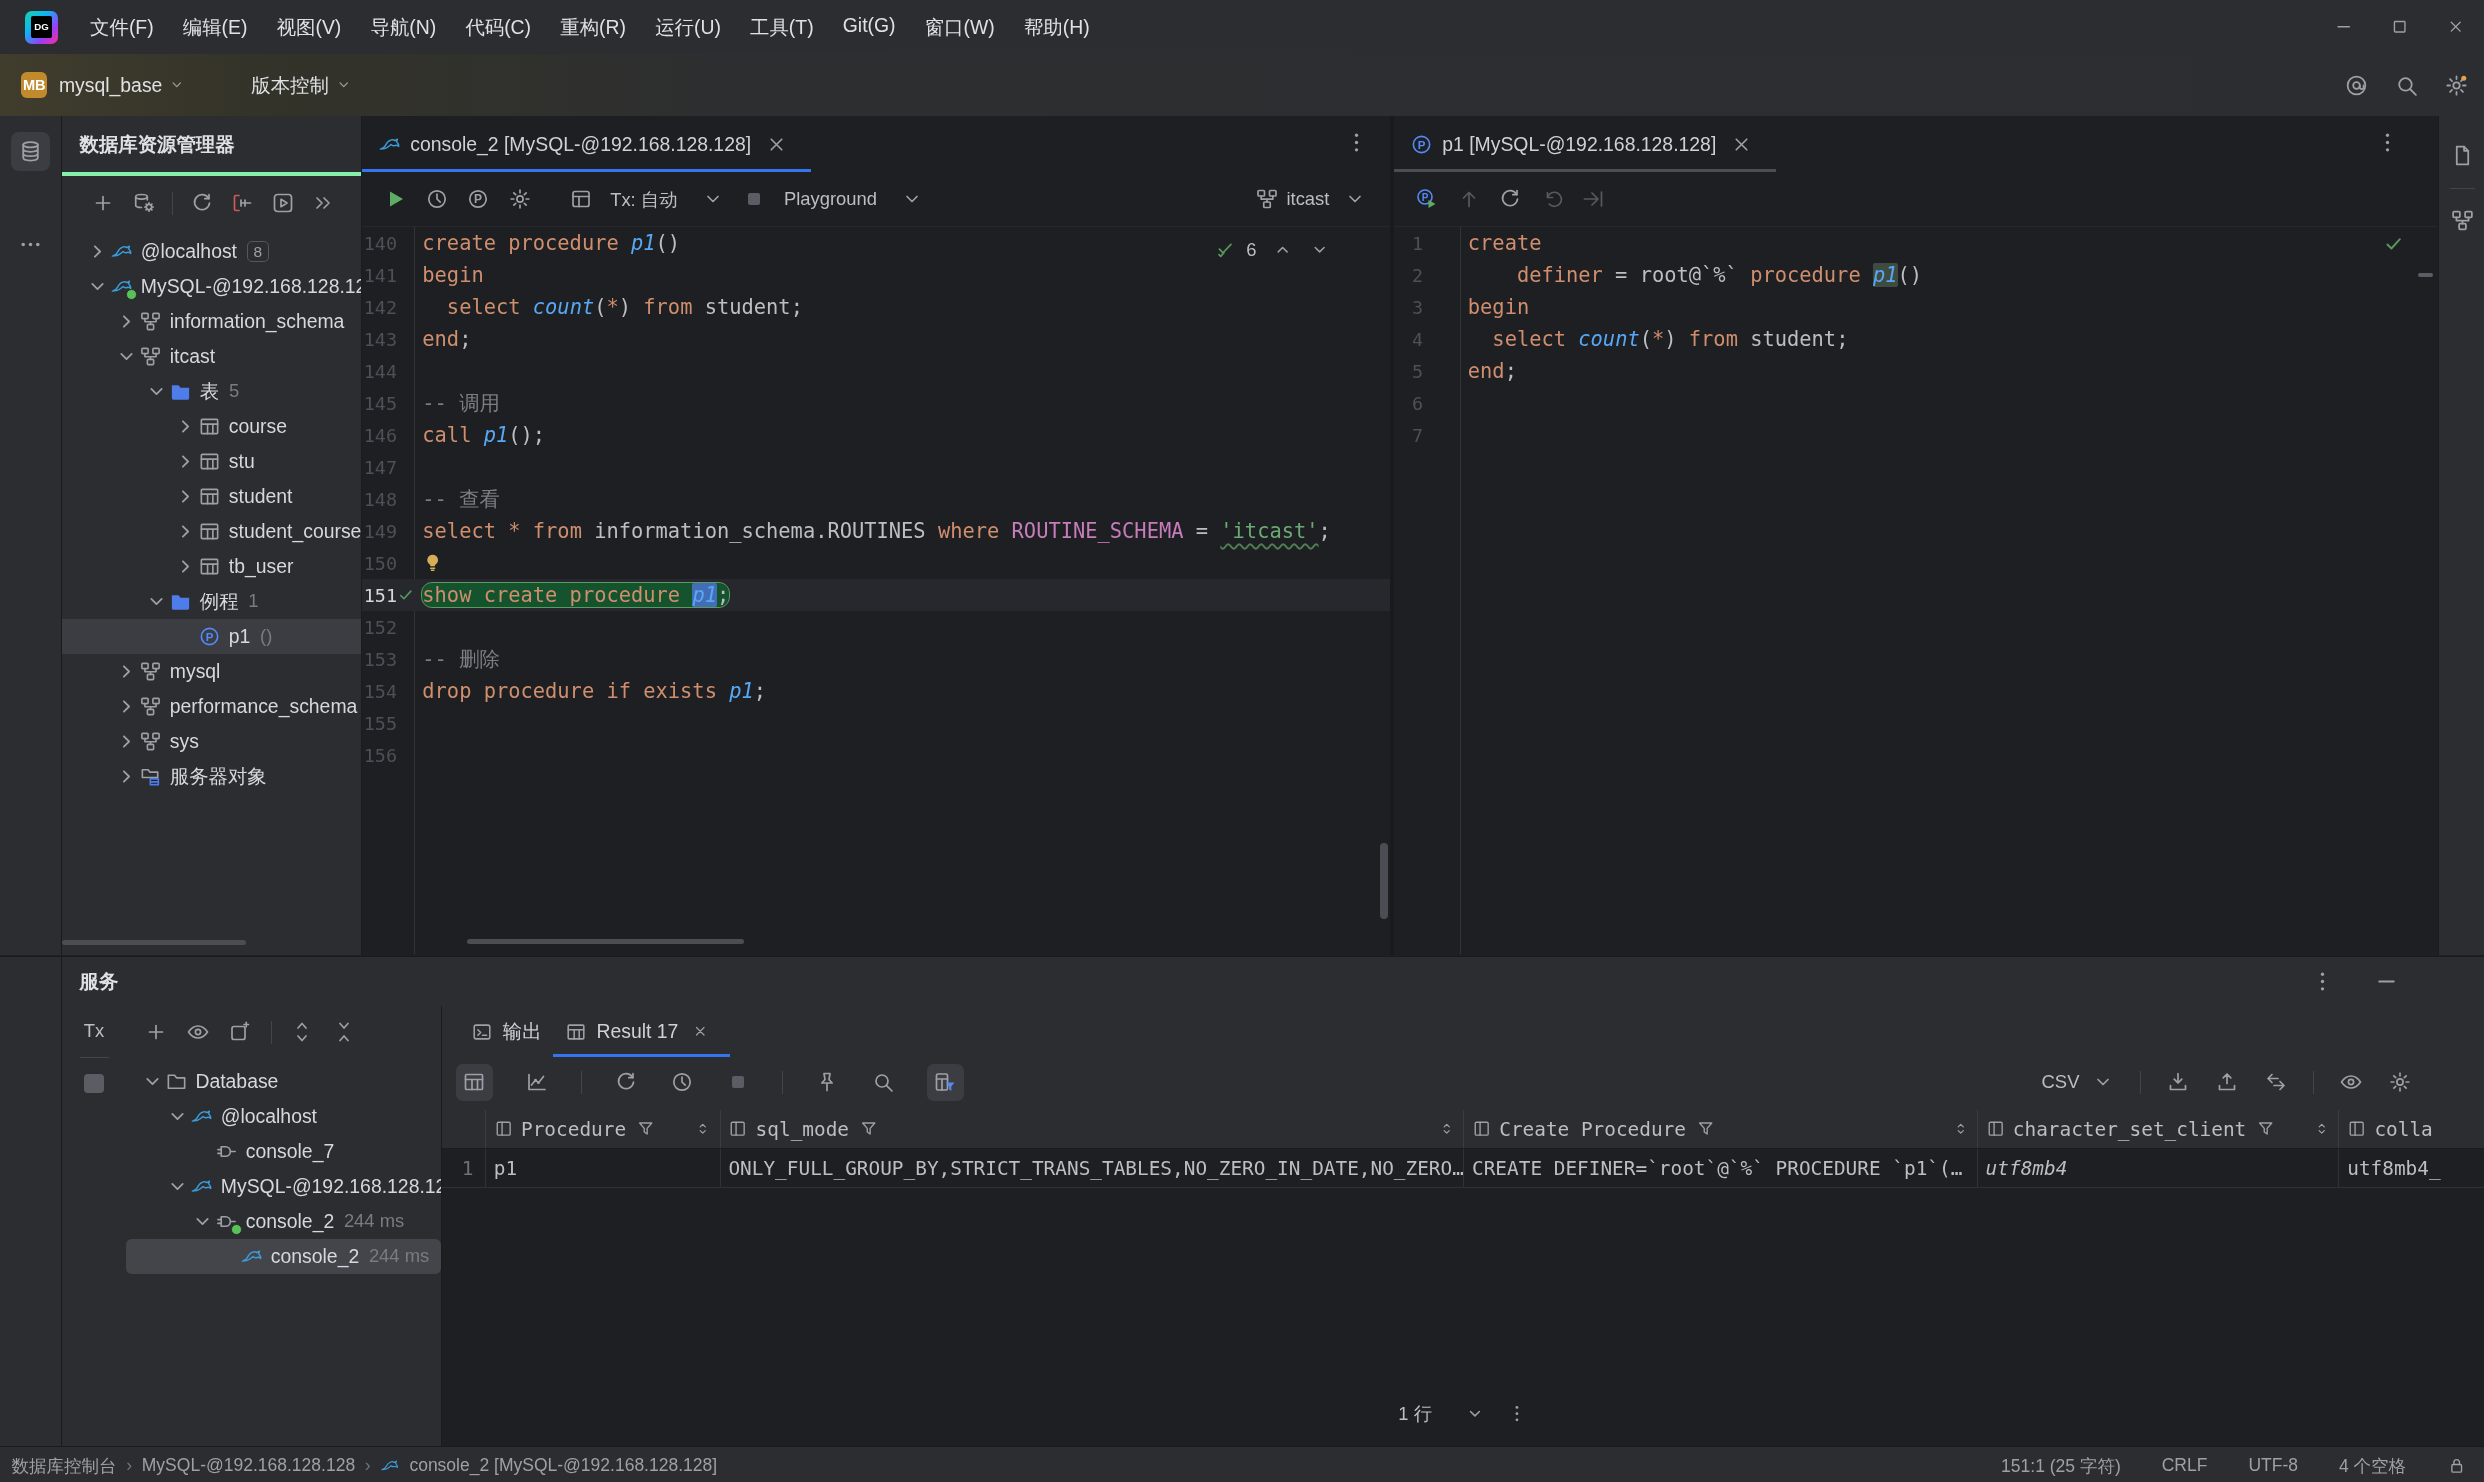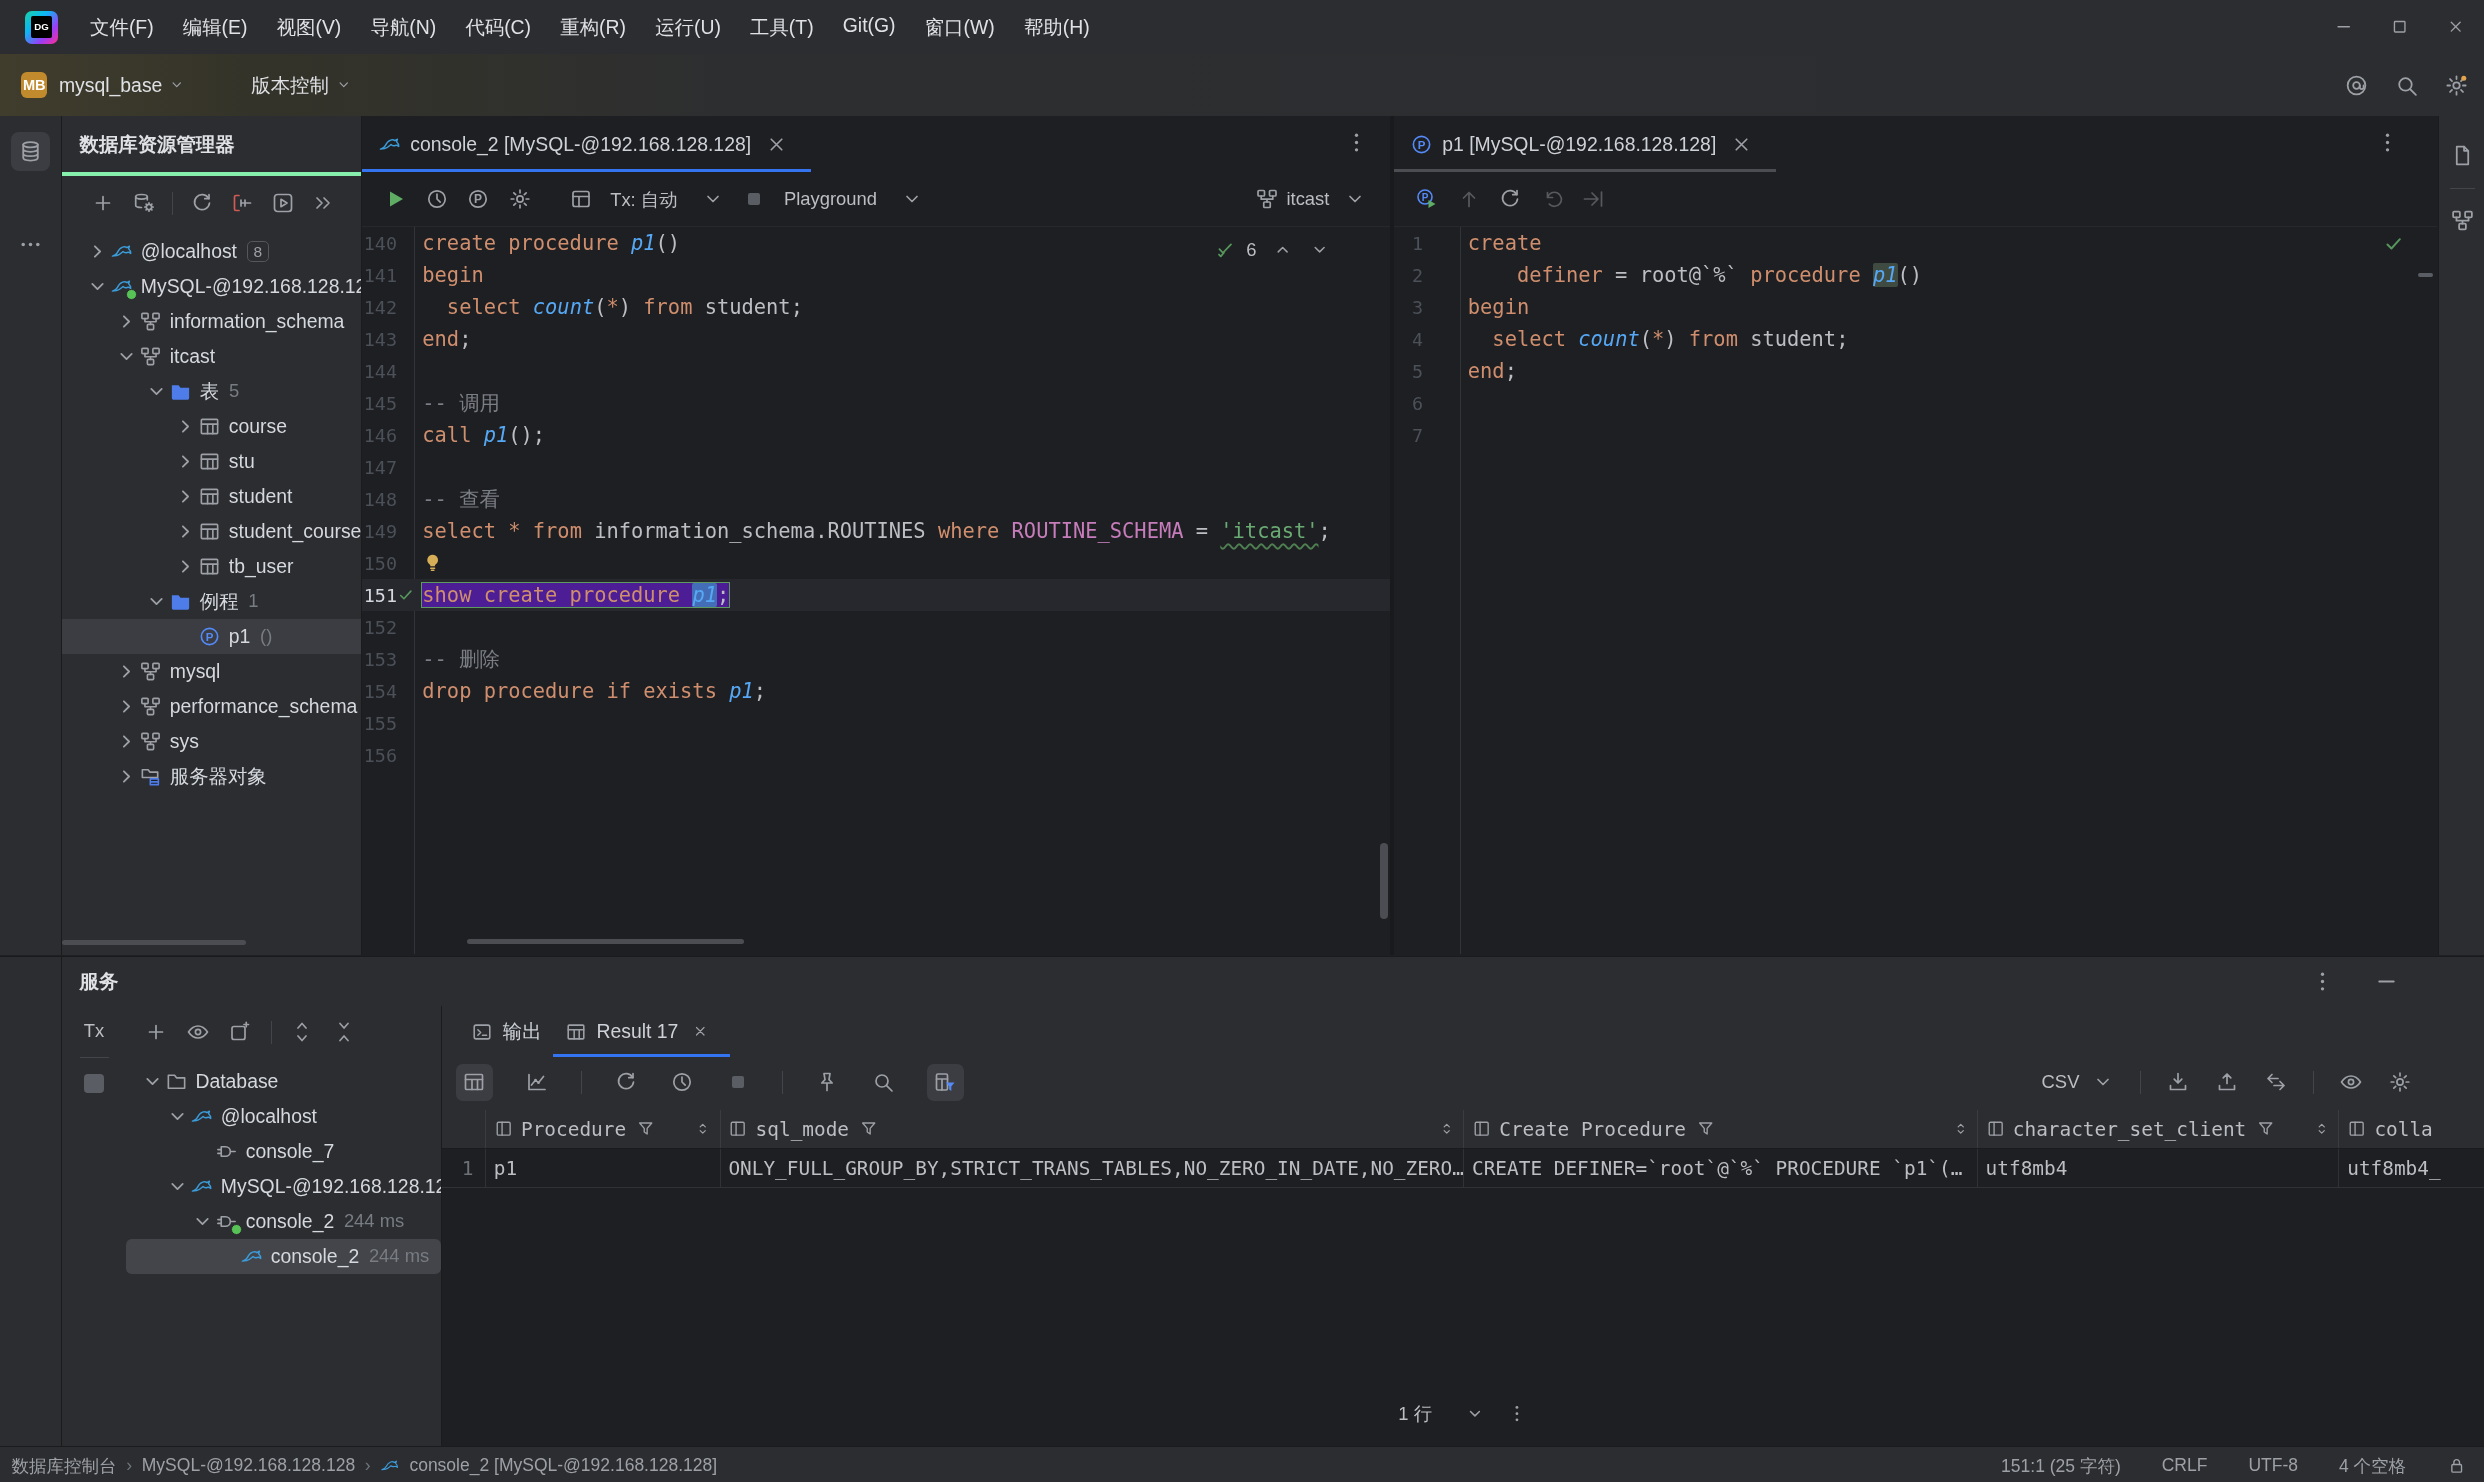--- a/index.html
+++ b/index.html
@@ -98,21 +98,21 @@
   .sel-row{background:#26282e;}
   .sel-row .num{color:#d5d8de;}
   .tk-k{color:#cf8e6d;}  .tk-t{color:#bcbec4;}
   .tk-fi{color:#56a8f5;font-style:italic;}
   .tk-c{color:#7a7e85;}  .tk-s{color:#6aab73;}
   .tk-f{color:#c77dbb;}
   .tk-u{text-decoration:underline;text-decoration-style:wavy;text-decoration-color:#4e8052;
         text-underline-offset:4.9px;text-decoration-thickness:1.5px;}
   .tk-hlw{background:#446db8;border-radius:1.9px;}
   .tk-hlg{background:#3f4b41;border-radius:1.9px;}
-  .stmt{background:#4c1d95;outline:1.5px solid #5d9a5f;border-radius:0;}
+  .stmt{background:#14532d;outline:1.5px solid #5d9a5f;border-radius:10px;}
   .bulb-ic{width:21.3px;height:21.3px;display:inline-block;margin-right:3.9px;}
   #exec-badge{position:absolute;top:11.6px;right:60px;display:flex;align-items:center;gap:9.7px;}
   #exec-badge .ic{width:21.3px;height:21.3px;}
   #exec-badge span{font-size:18.4px;color:#bcbec4;}
   .check-right{position:absolute;right:33px;top:5.8px;width:21.3px;height:21.3px;}
   .chg-mark{position:absolute;right:3.9px;top:13.6px;width:15.5px;height:4.9px;background:#5a5d63;border-radius:1.9px;}
   .vthumb{position:absolute;width:7.8px;border-radius:3.9px;background:#4b4d52;}
   
   #rightstrip{position:absolute;left:2438px;top:0;width:47px;height:839px;background:#2b2d30;
               border-left:1px solid #1a1b1d;}
@@ -1215,21 +1215,21 @@
               </svg>
             </span>
             <span>colla</span>
           </div>
         </div>
       <div id="grid-row">
           <div class="gc gc-num">1</div>
           <div class="gc" style="width: 218px; flex: 0 0 auto;">p1</div>
           <div class="gc" style="width: 727px; flex: 0 0 auto;">ONLY_FULL_GROUP_BY,STRICT_TRANS_TABLES,NO_ZERO_IN_DATE,NO_ZERO…</div>
           <div class="gc" style="width: 497px; flex: 0 0 auto;">CREATE DEFINER=`root`@`%` PROCEDURE `p1`(…</div>
-          <div class="gc" style="width: 345px; flex: 0 0 auto;">utf8mb4</div>
+          <div class="gc" style="width: 345px; flex: 0 0 auto; font-style: italic;">utf8mb4</div>
           <div class="gc" style="width: 129px; flex: 0 0 auto;">utf8mb4_</div>
         </div>
       <div id="grid-footer">
         <span style="display:flex;align-items:center;gap:26px;">
           <span class="lbl">1 行</span>
           <span class="ic chev-sm">
               <svg class="svg" viewBox="0 0 24 24">
                 <path d="M7 9.5l5 5 5-5"></path>
               </svg>
             </span>

